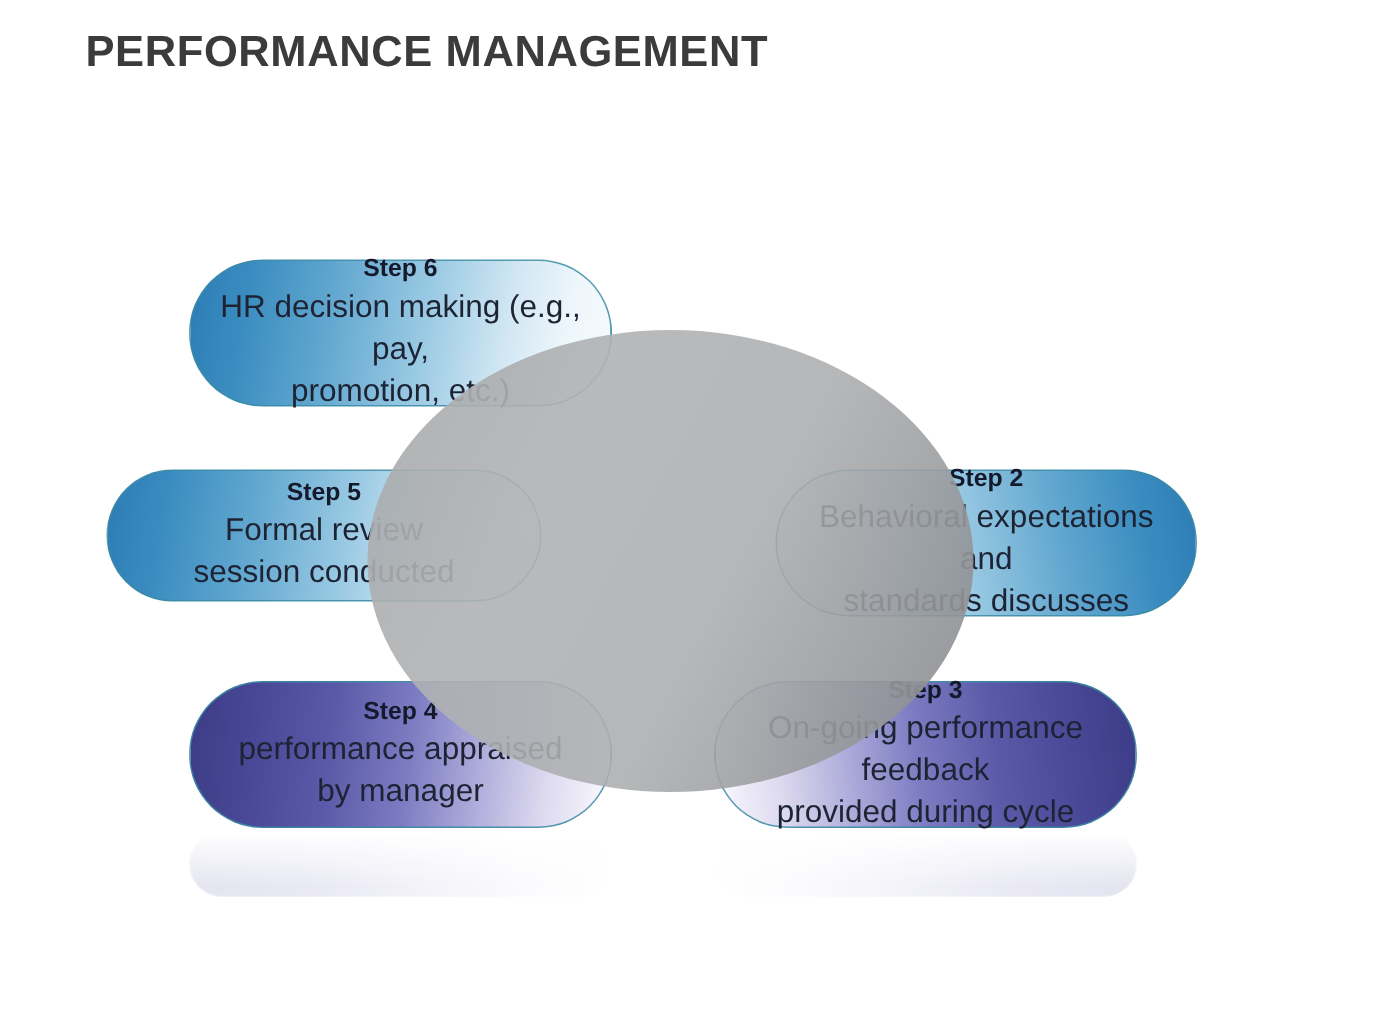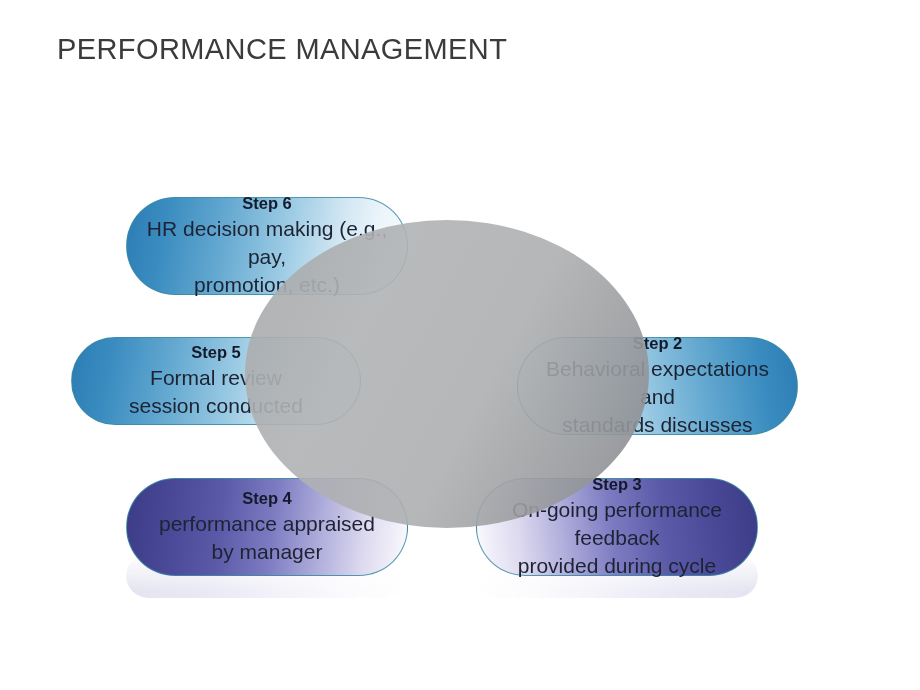--- a/index.html
+++ b/index.html
@@ -17,23 +17,23 @@
     width: 920px;
     height: 690px;
     background: #ffffff;
     overflow: hidden;
   }
 
   
   #slide-title {
     position: absolute;
     left: 57px;
-    top: 33px;
+    top: 19px;
     font-size: 29px;
-    font-weight: normal;
+    font-weight: bold;
     letter-spacing: 0.4px;
     color: #3b3b3b;
     white-space: nowrap;
   }
 
   
   #diagram {
     position: absolute;
     left: 0;
     top: 0;
@@ -47,21 +47,20 @@
     box-sizing: border-box;
     border-radius: 999px;
     border: 1px solid rgba(60,140,165,0.85);
     display: flex;
     flex-direction: column;
     align-items: center;
     justify-content: center;
     text-align: center;
     color: #1c2233;
     z-index: 2;
-    margin-top: 24px;
   }
   .pill .step-label {
     font-size: 16.5px;
     font-weight: bold;
     line-height: 1.28;
     margin-bottom: 1px;
     color: #141a2b;
   }
   .pill .step-desc {
     font-size: 21px;

